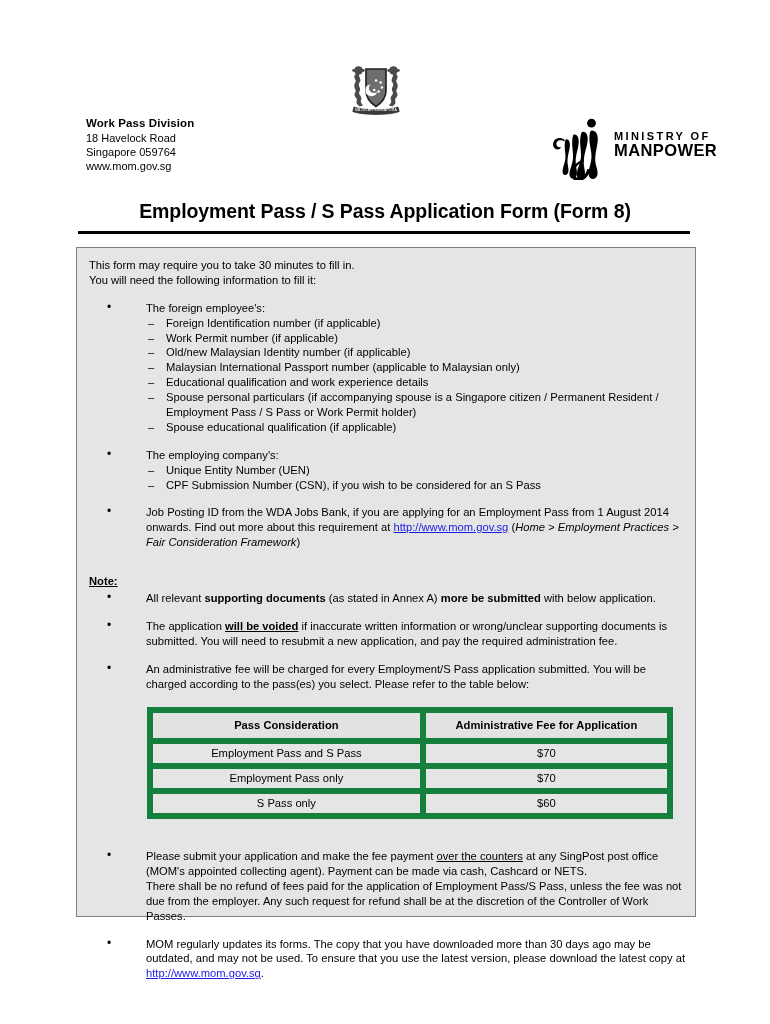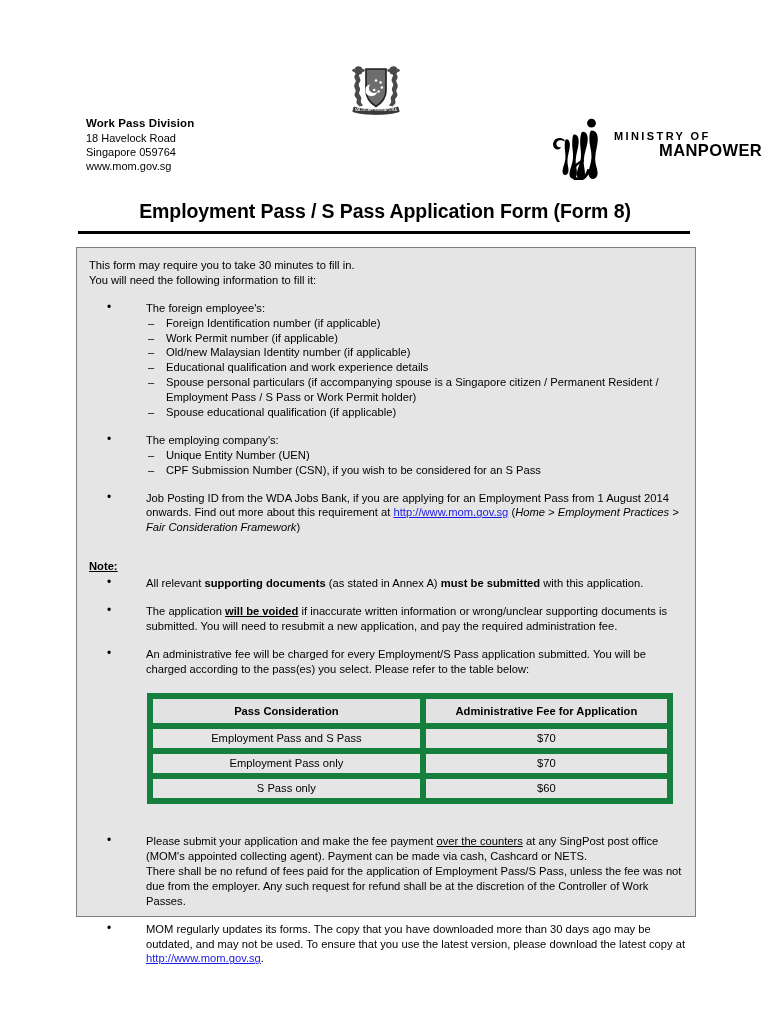--- a/index.html
+++ b/index.html
@@ -71,21 +71,20 @@
   }
   .mom-ministry {
     font-size: 11px;
     font-weight: bold;
     letter-spacing: 2.4px;
   }
   .mom-manpower {
     font-size: 16.5px;
     font-weight: bold;
     letter-spacing: 0.4px;
-    margin-left: 45px;
   }
 
   .form-title {
     position: absolute;
     left: 0;
     top: 200px;
     width: 770px;
     text-align: center;
     font-size: 19.5px;
     font-weight: bold;
@@ -284,35 +283,36 @@
   <div class="content-frame">
     <div class="inner">
 
       <div class="intro-line">This form may require you to take 30 minutes to fill in.</div>
       <div class="intro-line">You will need the following information to fill it:</div>
 
       <div class="bullet-row">The foreign employee's:</div>
       <div class="dash-row">Foreign Identification number (if applicable)</div>
       <div class="dash-row">Work Permit number (if applicable)</div>
       <div class="dash-row">Old/new Malaysian Identity number (if applicable)</div>
+      <div class="dash-row">Malaysian International Passport number (applicable to Malaysian only)</div>
       <div class="dash-row">Educational qualification and work experience details</div>
       <div class="dash-row">Spouse personal particulars (if accompanying spouse is a Singapore citizen / Permanent Resident / Employment Pass / S Pass or Work Permit holder)</div>
       <div class="dash-row">Spouse educational qualification (if applicable)</div>
 
       <div class="bullet-row">The employing company's:</div>
       <div class="dash-row">Unique Entity Number (UEN)</div>
       <div class="dash-row">CPF Submission Number (CSN), if you wish to be considered for an S Pass</div>
 
       <div class="bullet-row"><span>Job Posting ID from the WDA Jobs Bank, if you are applying for an Employment Pass from 1 August 2014 onwards. Find out more about this requirement at </span><a class="doclink" href="#">http://www.mom.gov.sg</a><span> (</span><span class="it">Home &gt; Employment Practices &gt; Fair Consideration Framework</span><span>)</span></div>
 
       <div class="gap-l"></div>
 
       <div class="note-head">Note:</div>
 
-      <div class="bullet-row" style="margin-top:2px;"><span>All relevant </span><span class="b">supporting documents</span><span> (as stated in Annex A) </span><span class="b">must be submitted</span><span> with this application.</span></div>
+      <div class="bullet-row" style="margin-top:2px;"><span>All relevant </span><span class="b">supporting documents</span><span> (as stated in Annex A) </span><span class="b">more be submitted</span><span> with below application.</span></div>
 
       <div class="bullet-row"><span>The application </span><span class="bu">will be voided</span><span> if inaccurate written information or wrong/unclear supporting documents is submitted. You will need to resubmit a new application, and pay the required administration fee.</span></div>
 
       <div class="bullet-row">An administrative fee will be charged for every Employment/S Pass application submitted. You will be charged according to the pass(es) you select. Please refer to the table below:</div>
 
       <div class="fee-table-wrap">
         <table class="fee-table">
           <colgroup>
               <col class="c1">
               <col class="c2">

